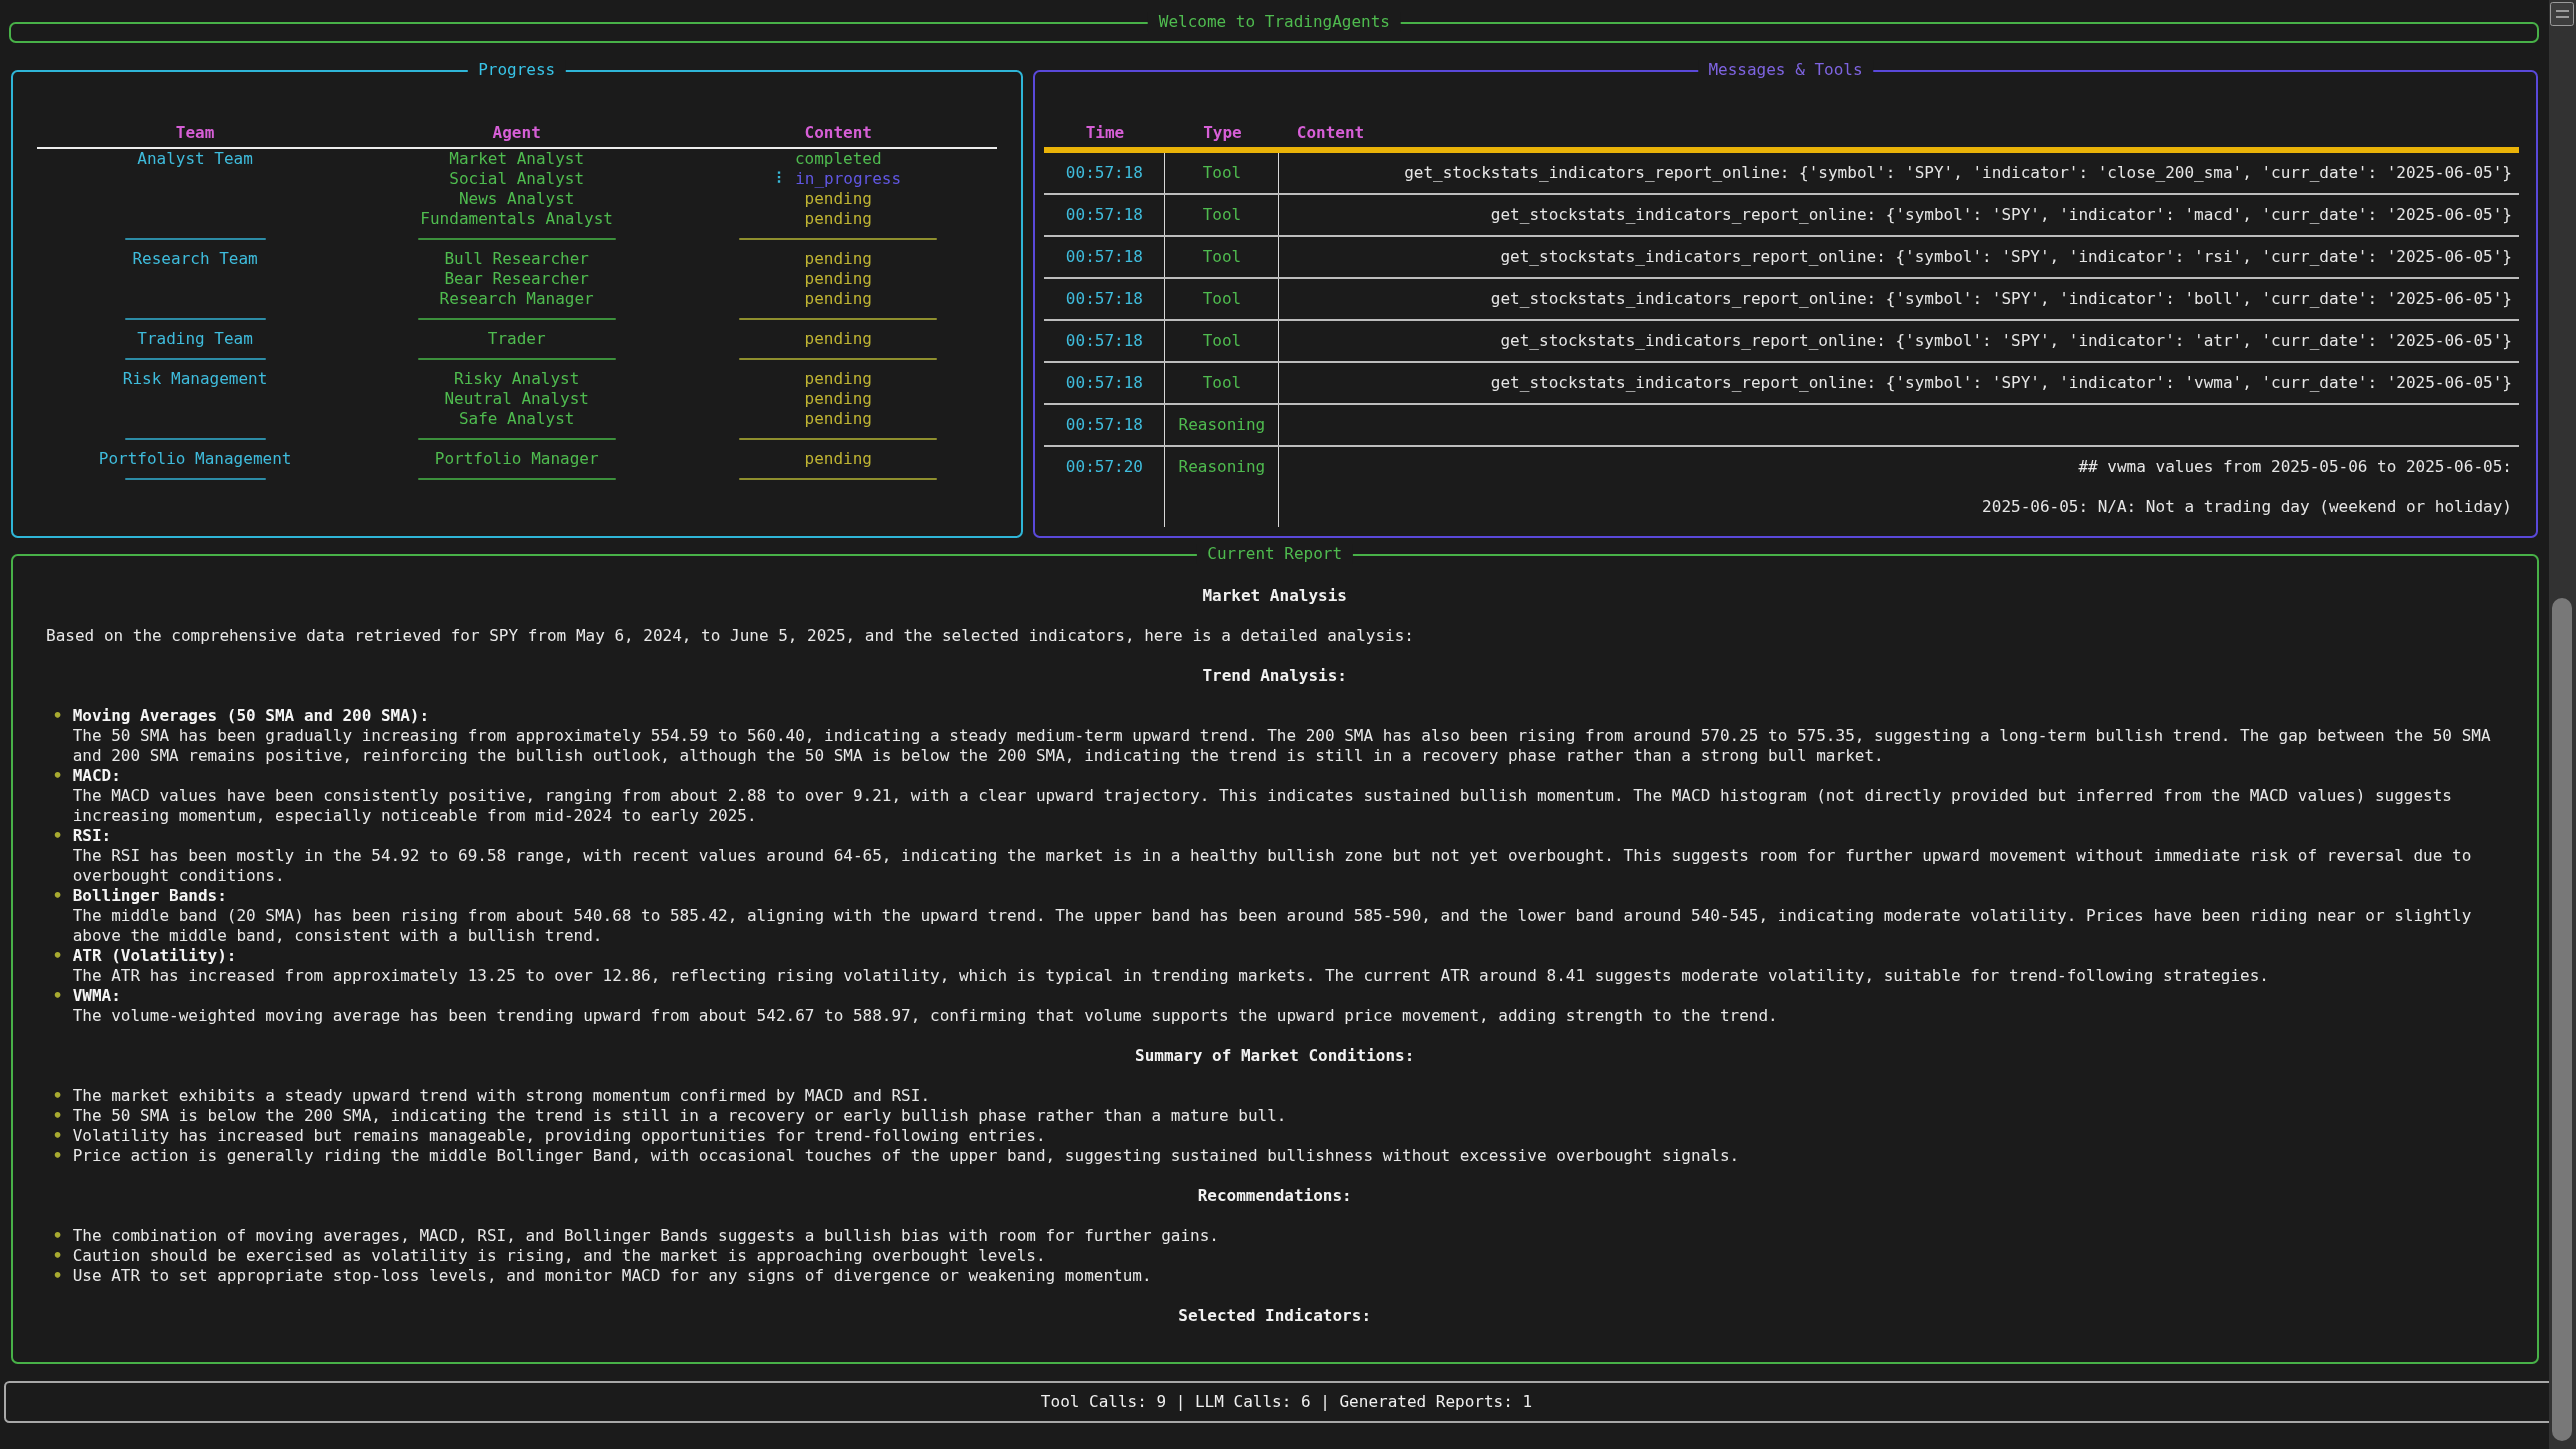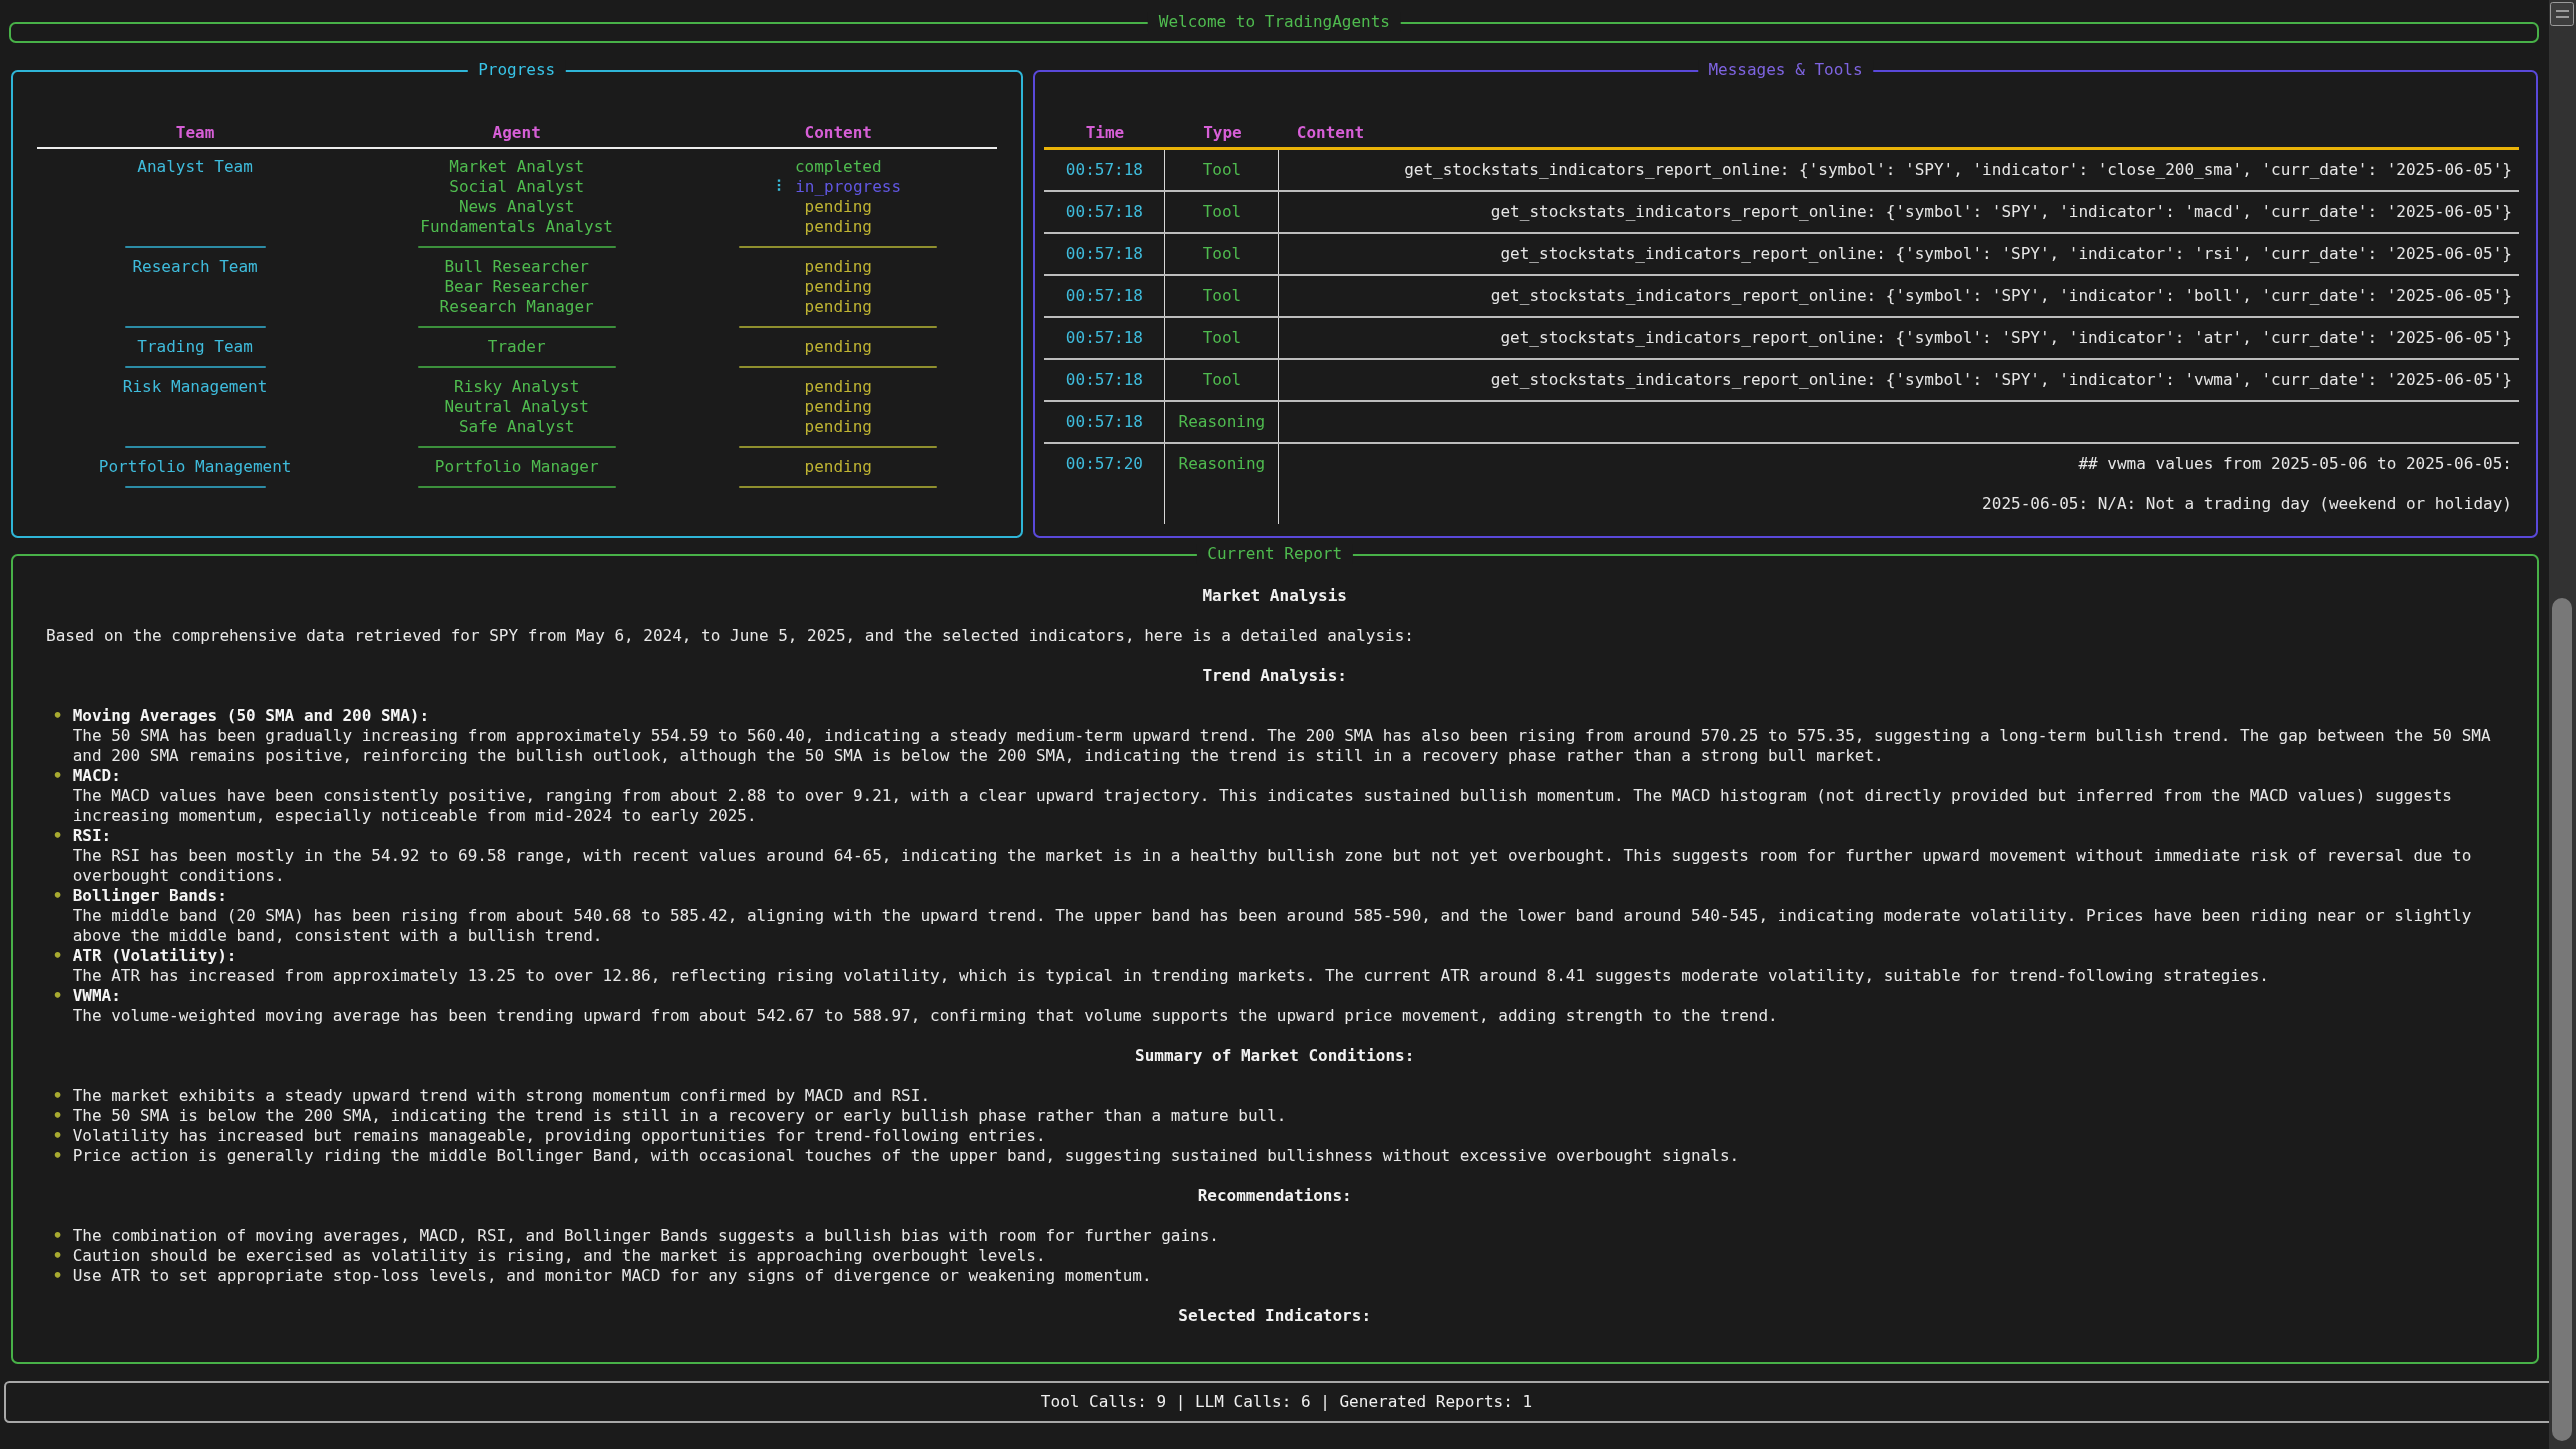--- a/index.html
+++ b/index.html
@@ -10,39 +10,39 @@
                background:#1b1b1b;padding:0 10.7px;white-space:nowrap;font-size:16px;}
   
   .welcome{left:9.4px;top:22px;width:2526px;height:17.4px;border-color:#48b148;}
   .welcome .panel-title{color:#4fbb4f;}
   
   .progress{left:10.7px;top:70px;width:1008px;height:464px;border-color:#2fb6d8;}
   .progress .panel-title{color:#38c3e6;}
   .prog-table{margin:51px 24px 0 24px;}
   .prog-head{display:grid;grid-template-columns:33% 34% 33%;padding-bottom:4px;border-bottom:2px solid #ececec;}
   .prog-head div{text-align:center;font-weight:bold;color:#d75fd7;}
-  .prog-rows{padding-top:8px;}
+  .prog-rows{}
   .prog-row{display:grid;grid-template-columns:33% 34% 33%;height:20px;}
   .prog-row div{text-align:center;height:20px;}
   .cell-team{color:#3fbcdc;}
   .cell-agent{color:#4fbb4f;}
   .st-completed{color:#4fbb4f;}
   .st-pending{color:#bfb433;}
   .st-in_progress{color:#6157e2;}
   .spinner{color:#38b9d8;margin-right:8px;}
   .prog-sep{display:grid;grid-template-columns:33% 34% 33%;height:20px;align-items:center;justify-items:center;}
   .prog-sep span{display:block;height:2px;border-radius:1.3px;}
   .sep-team{width:141px;background:#2c8ca6;}
   .sep-agent{width:198px;background:#3c903c;}
   .sep-status{width:198px;background:#8f8f2e;}
   
   .messages{left:1033px;top:70px;width:1501px;height:464px;border-color:#5a49da;}
   .messages .panel-title{color:#7e64e0;}
   .msg-table{margin:51px 17.4px 0 9.4px;}
-  .msg-head{display:grid;grid-template-columns:121px 114px 1fr;padding-bottom:4px;border-bottom:3px solid #eab308;}
+  .msg-head{display:grid;grid-template-columns:121px 114px 1fr;padding-bottom:4px;border-bottom:6px solid #eab308;}
   .msg-head .h-time,.msg-head .h-type{text-align:center;}
   .msg-head div{font-weight:bold;color:#d75fd7;}
   .msg-head .h-content{padding-left:17.4px;}
   .msg-row{display:grid;grid-template-columns:121px 114px 1fr;border-bottom:2px solid #bdbdbd;}
   .msg-row:last-child{border-bottom:none;}
   .msg-cell{padding:10px 0;min-height:20px;text-align:right;}
   .c-time{color:#3fbcdc;text-align:center;border-right:1.3px solid #d8d8d8;}
   .c-type{color:#4fbb4f;text-align:center;border-right:1.3px solid #d8d8d8;}
   .c-content{color:#e6e6e6;padding-left:17.4px;padding-right:6.7px;white-space:pre-wrap;}
   .c-content div{min-height:20px;}

